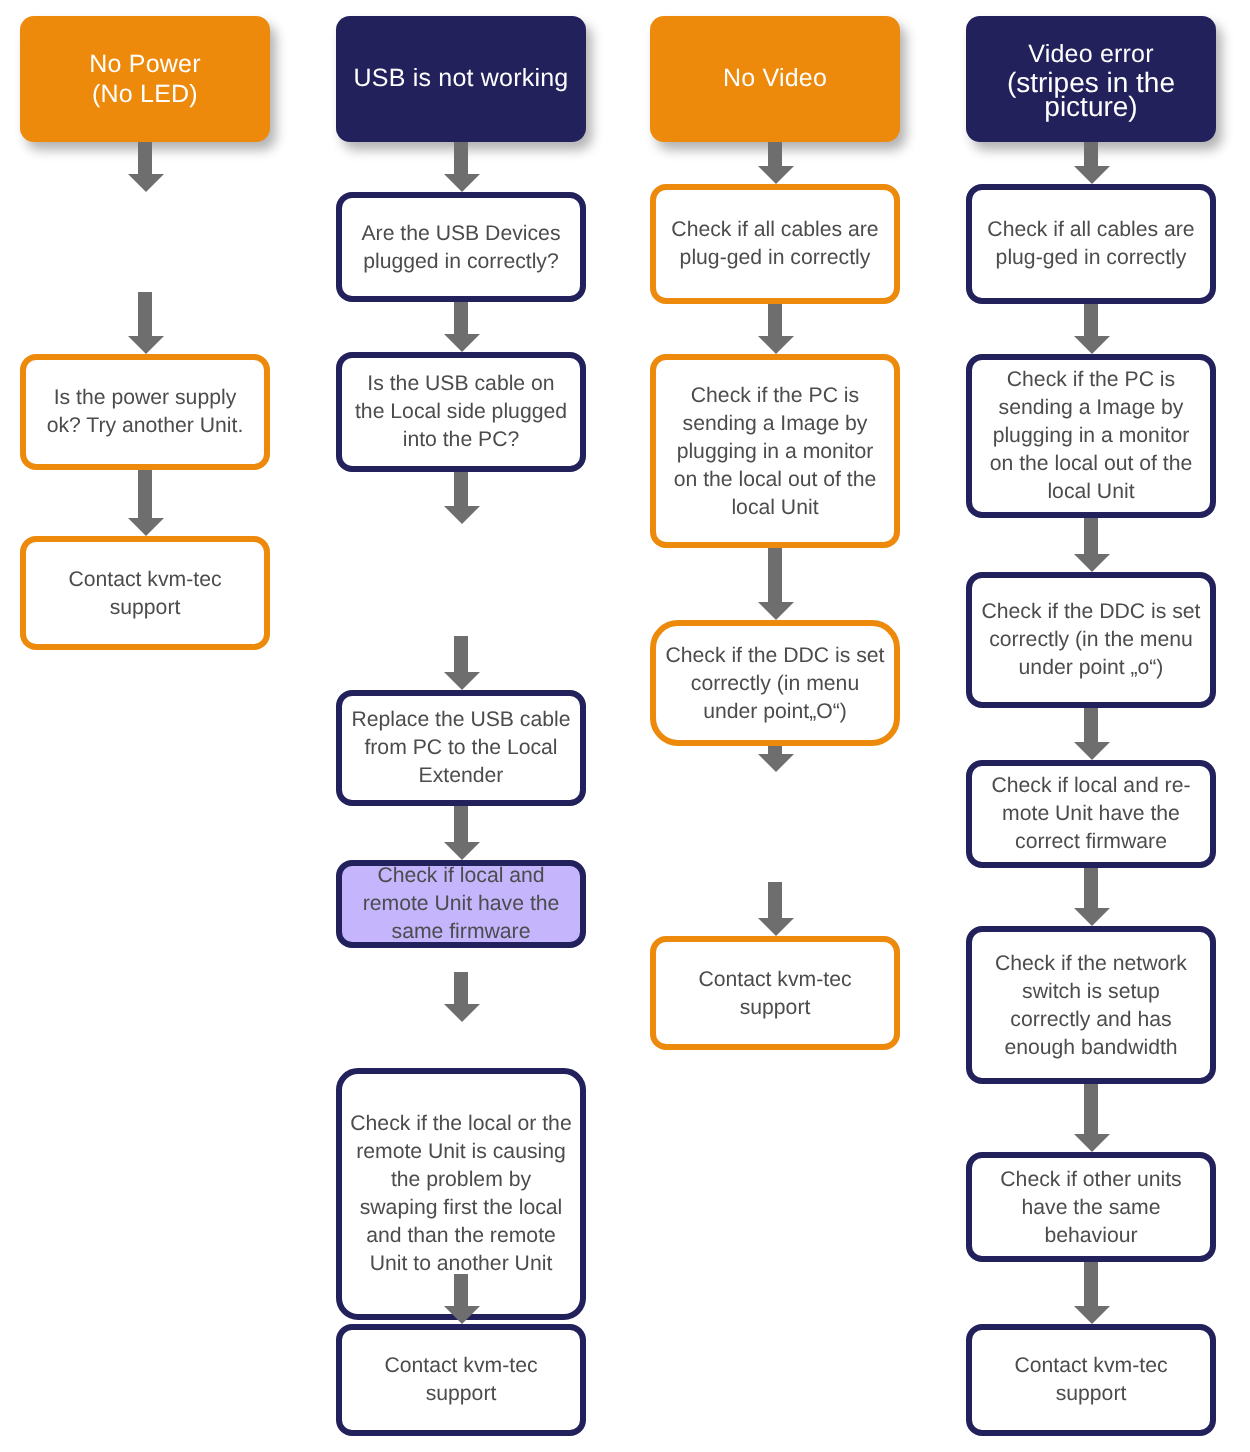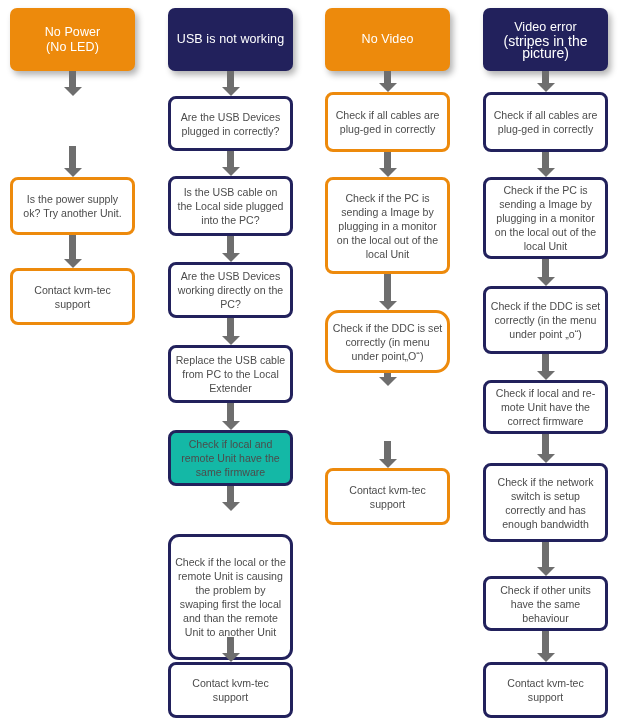--- a/index.html
+++ b/index.html
@@ -118,29 +118,26 @@
       </div>
       <div class="arrow" style="top: 71px; height: 16px; background: rgb(110, 110, 110);"></div>
       <div class="node" style="top: 96px; height: 55px; border-color: rgb(34, 33, 92); color: rgb(76, 76, 76); background: rgb(255, 255, 255);">
         <span>Are the USB Devices plugged in correctly?</span>
       </div>
       <div class="arrow" style="top: 151px; height: 16px; background: rgb(110, 110, 110);"></div>
       <div class="node" style="top: 176px; height: 60px; border-color: rgb(34, 33, 92); color: rgb(76, 76, 76); background: rgb(255, 255, 255);">
         <span>Is the USB cable on the Local side plugged into the PC?</span>
       </div>
       <div class="arrow" style="top: 236px; height: 17px; background: rgb(110, 110, 110);"></div>
-      <div class="node" style="top: 262px; height: 56px; border-color: rgb(34, 33, 92); color: rgb(76, 76, 76); background: rgb(255, 255, 255);">
-        <span>Are the USB Devices working directly on the PC?</span>
-      </div>
       <div class="arrow" style="top: 318px; height: 18px; background: rgb(110, 110, 110);"></div>
       <div class="node" style="top: 345px; height: 58px; border-color: rgb(34, 33, 92); color: rgb(76, 76, 76); background: rgb(255, 255, 255);">
         <span>Replace the USB cable from PC to the Local Extender</span>
       </div>
       <div class="arrow" style="top: 403px; height: 18px; background: rgb(110, 110, 110);"></div>
-      <div class="node" style="top: 430px; height: 56px; border-color: rgb(34, 33, 92); color: rgb(76, 76, 76); background: #14b8a6;">
+      <div class="node" style="top: 430px; height: 44px; border-color: rgb(34, 33, 92); color: rgb(76, 76, 76); background: #c4b5fd;">
         <span>Check if local and remote Unit have the same firmware</span>
       </div>
       <div class="arrow" style="top: 486px; height: 16px; background: rgb(110, 110, 110);"></div>
       <div class="node" style="top: 534px; height: 126px; border-color: rgb(34, 33, 92); color: rgb(76, 76, 76); background: rgb(255, 255, 255); border-radius: 11px;">
         <span>Check if the local or the remote Unit is causing the problem by swaping first the local and than the remote Unit to another Unit</span>
       </div>
       <div class="arrow" style="top: 637px; height: 16px; background: rgb(110, 110, 110);"></div>
       <div class="node" style="top: 662px; height: 56px; border-color: rgb(34, 33, 92); color: rgb(76, 76, 76); background: rgb(255, 255, 255);">
         <span>Contact kvm-tec support</span>
       </div>

